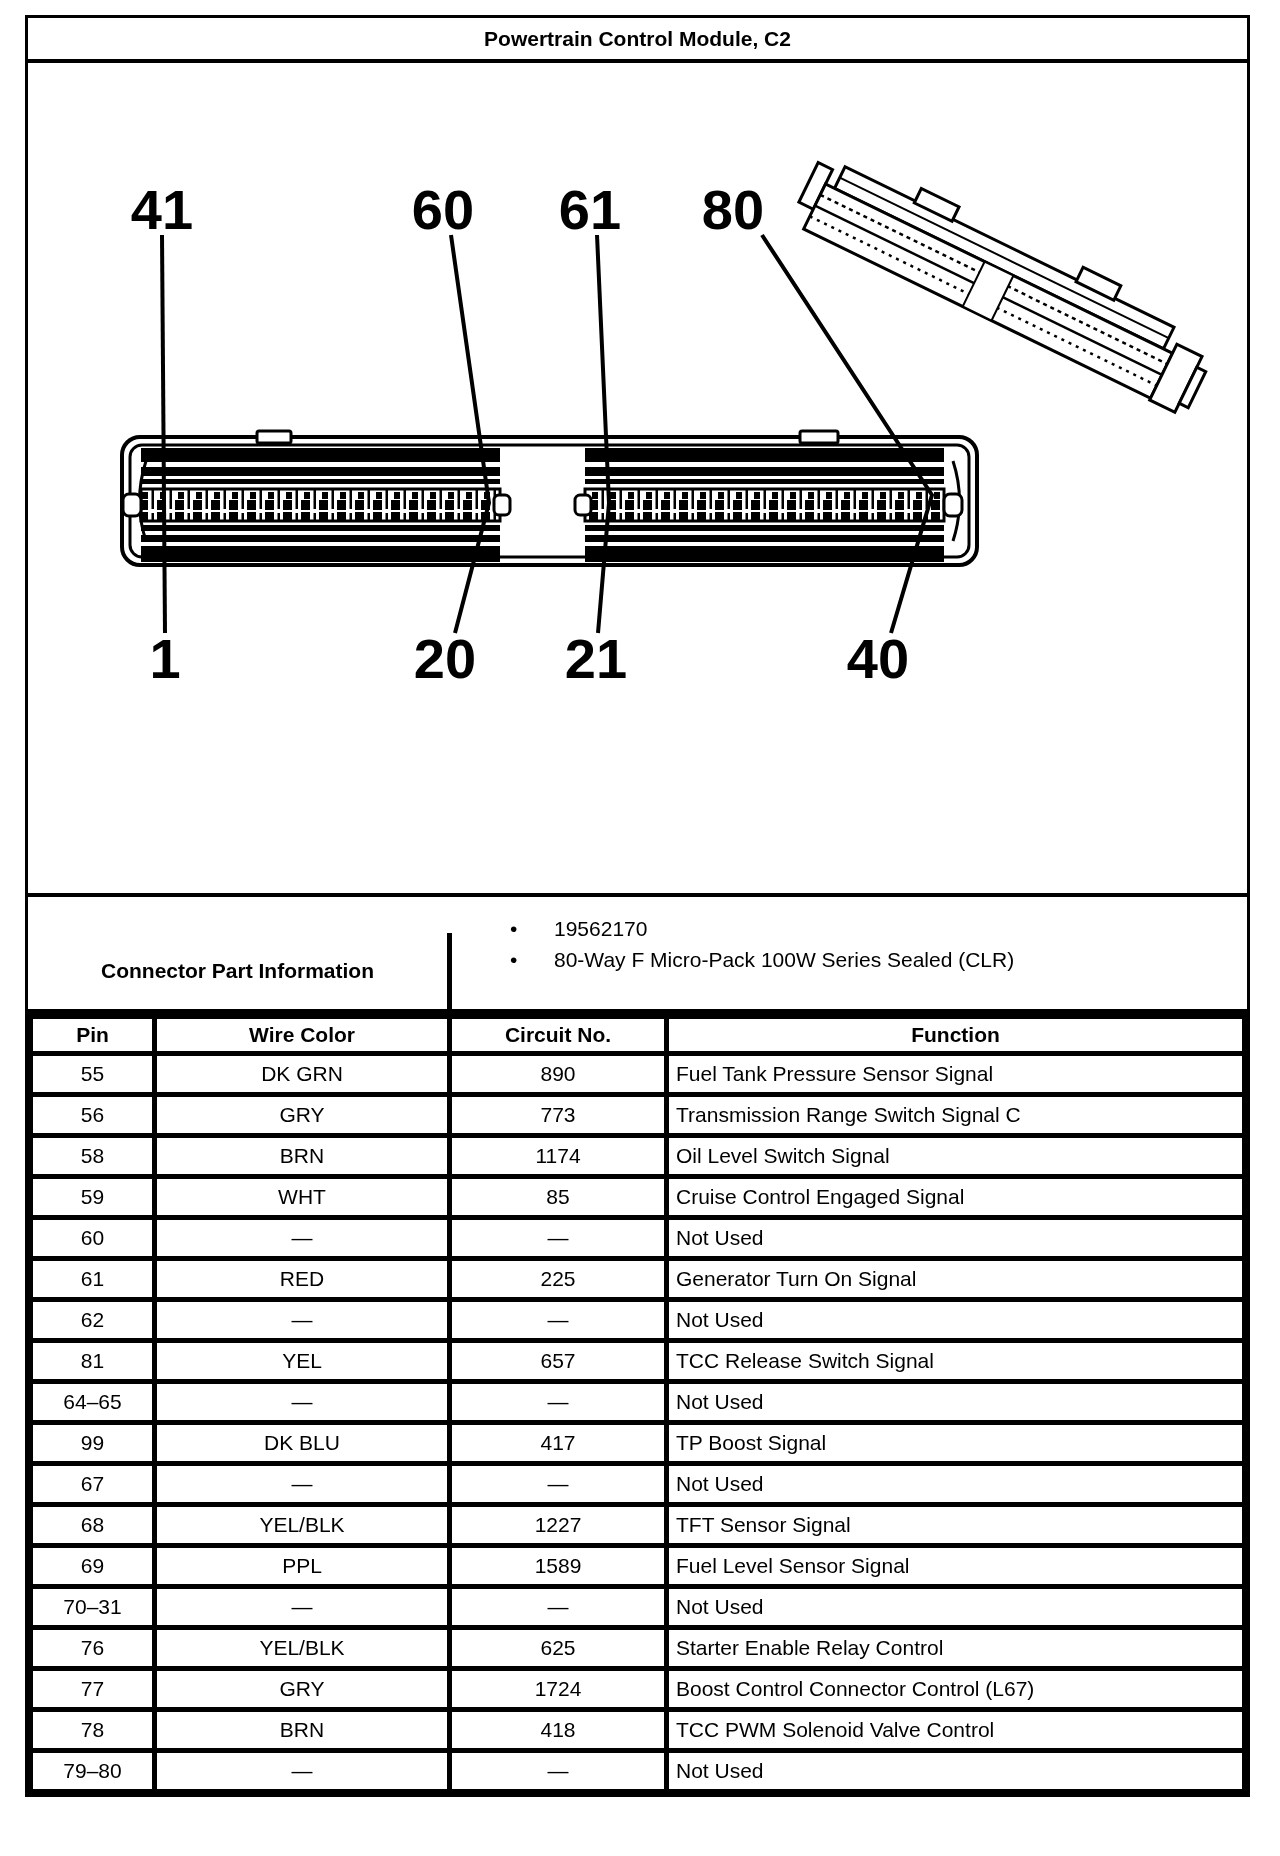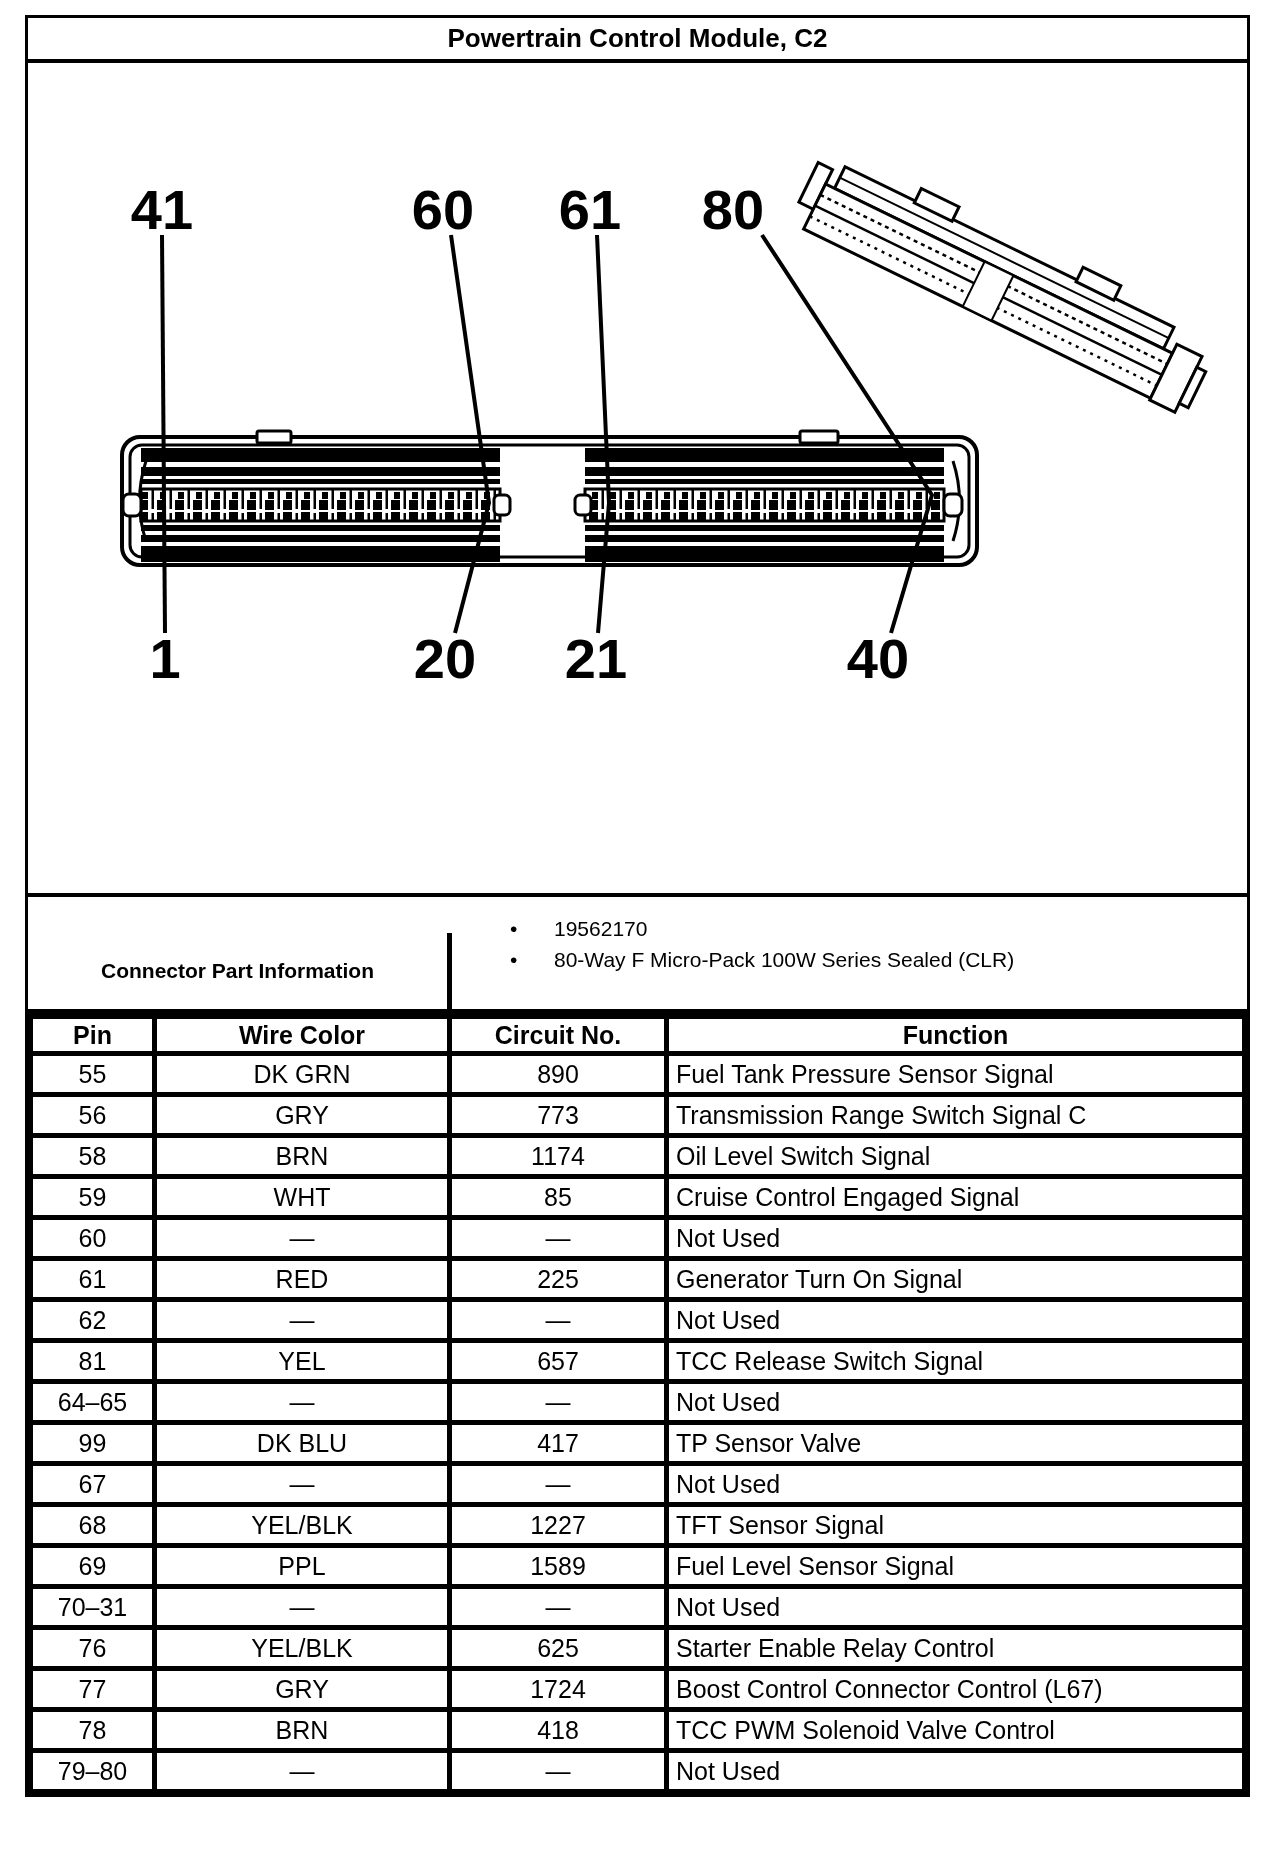--- a/index.html
+++ b/index.html
@@ -6,38 +6,38 @@
   body {
     width:1280px; height:1856px; background:#ffffff; color:#000;
     font-family:"Liberation Sans", sans-serif; position:relative;
     -webkit-font-smoothing:none;
   }
   .wrapper { position:absolute; left:25px; top:15px; width:1219px; border:3px solid #000; background:#fff; }
 
   .title-row {
     height:41px; border-bottom:4px solid #000;
     display:flex; align-items:center; justify-content:center;
-    font-weight:bold; font-size:26px;
+    font-weight:bold; font-size:21px;
   }
 
   .diagram-area { height:830px; border-bottom:4px solid #000; position:relative; overflow:hidden; }
   svg.diagram { display:block; width:1219px; height:830px; }
   .pinnum { font-family:"Liberation Sans", sans-serif; font-size:56px; font-weight:bold; }
 
   .cpi-row { display:flex; height:112px; border-bottom:5px solid #000; font-size:21px; }
   .cpi-label {
     width:419px; border-right:5px solid #000; flex:none;
     display:flex; align-items:center; justify-content:center;
     font-weight:bold; text-align:center;margin-top:36px;
   }
   .cpi-items { flex:1; padding:16px 10px 0 58px; }
   .cpi-item { display:flex; line-height:31px; }
   .cpi-item .bullet { width:44px; flex:none; }
 
-  table.pins { border-collapse:collapse; width:100%; table-layout:fixed; font-size:25px; }
+  table.pins { border-collapse:collapse; width:100%; table-layout:fixed; font-size:21px; }
   table.pins th, table.pins td {
     border:5px solid #000; padding:0 4px; height:36px;
     text-align:center; overflow:hidden; white-space:nowrap;
   }
   table.pins th { font-weight:bold; height:32px; }
   table.pins td.func, table.pins th.func { text-align:left; padding-left:7px; }
 </style>
 </head>
 <body>
 
@@ -208,21 +208,21 @@
       <tr>
           <td>64–65</td>
           <td>—</td>
           <td>—</td>
           <td class="func">Not Used</td>
         </tr>
       <tr>
           <td>99</td>
           <td>DK BLU</td>
           <td>417</td>
-          <td class="func">TP Sensor Valve</td>
+          <td class="func">TP Boost Signal</td>
         </tr>
       <tr>
           <td>67</td>
           <td>—</td>
           <td>—</td>
           <td class="func">Not Used</td>
         </tr>
       <tr>
           <td>68</td>
           <td>YEL/BLK</td>

